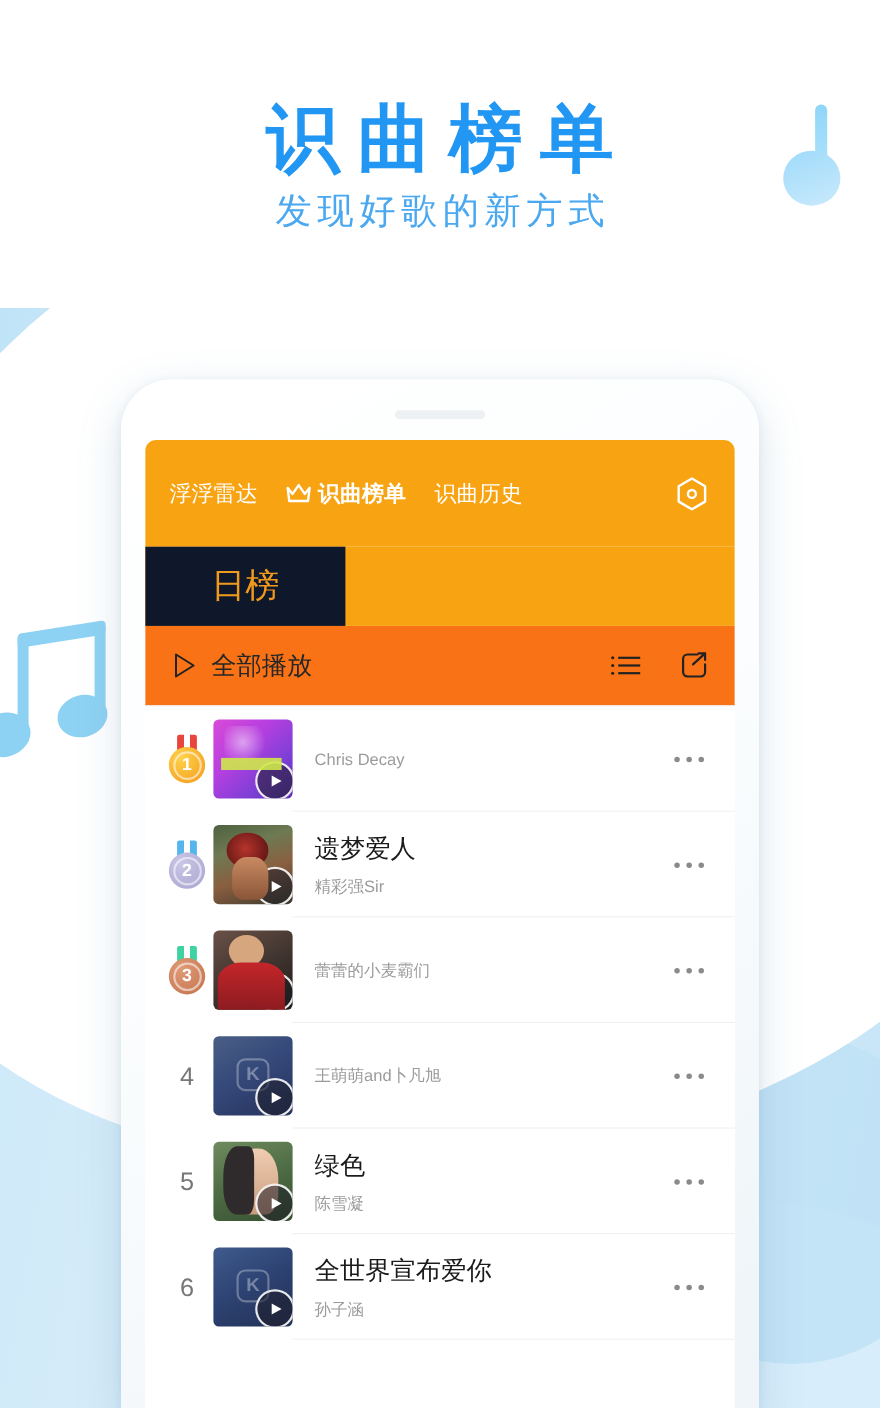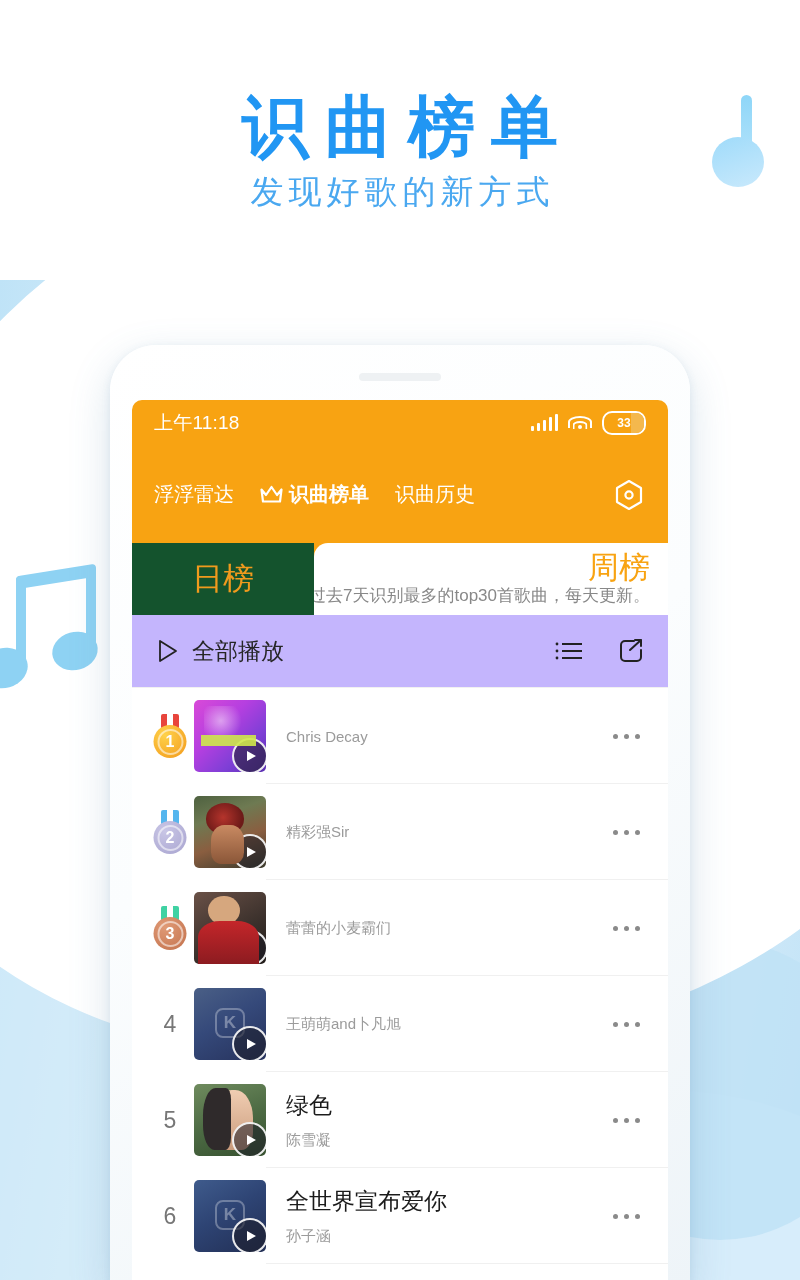--- a/index.html
+++ b/index.html
@@ -115,37 +115,37 @@
   .nav-tab.active{font-weight:bold;}
   .nav-gap{width:26px;}
   .crown{display:inline-block;width:23px;height:19px;position:relative;flex:none;margin-right:2px;}
   .crown svg{display:block;}
   #nav-settings{margin-left:auto;width:34px;height:34px;display:flex;align-items:center;justify-content:center;}
 
   
   #ranktabs{position:relative;height:72px;background:#f8a312;}
   #tab-day{
     position:absolute;left:0;top:0;width:182px;height:72px;
-    background:#14532d;display:flex;align-items:center;justify-content:center;
+    background:#0f172a;display:flex;align-items:center;justify-content:center;
     color:#f09a1d;font-size:31px;border-radius:0 0 0 0;
   }
   #tab-week-panel{
     position:absolute;left:182px;right:0;top:0;bottom:0;background:#fff;
     border-radius:14px 0 0 0;
   }
   #tab-week{
     position:absolute;right:18px;top:4px;color:#f8a312;font-size:31px;
   }
   #rank-desc{
     position:absolute;right:18px;bottom:8px;color:#888;font-size:17px;white-space:nowrap;
   }
 
   
   #playbar{
-    height:72px;background:#c4b5fd;display:flex;align-items:center;padding:0 22px;
+    height:72px;background:#f97316;display:flex;align-items:center;padding:0 22px;
     border-bottom:1px solid #f1f1f1;
   }
   #play-all-icon{width:26px;height:26px;margin-right:12px;flex:none;}
   #play-all-label{font-size:23px;color:#262626;}
   #playbar-actions{margin-left:auto;display:flex;align-items:center;gap:32px;}
   .pb-icon{width:30px;height:30px;display:flex;align-items:center;justify-content:center;}
 
   
   #songlist{background:#fff;}
   .song-row{display:flex;align-items:center;height:96px;padding:0 20px 0 14px;position:relative;}
@@ -222,41 +222,20 @@
 <div id="headline">
   <div id="title">识曲榜单</div>
   <div id="subtitle">发现好歌的新方式</div>
 </div>
 
 <div id="phone">
   <div id="speaker"></div>
 
   <div id="screen">
 
-    <div id="statusbar">
-      <div id="clock">上午11:18</div>
-      <div id="status-icons">
-        <span class="signal">
-          <i></i>
-            <i></i>
-            <i></i>
-            <i></i>
-            <i></i>
-        </span>
-        <span class="wifi">
-          <b></b>
-            <b></b>
-            <b></b>
-        </span>
-        <span class="battery">
-          <span class="fill" style="width: 33%;"></span>
-          <span>33</span>
-        </span>
-      </div>
-    </div>
 
     <div id="navbar">
       <div class="nav-tab">
         <span>浮浮雷达</span>
       </div>
       <span class="nav-gap"></span>
       <div class="nav-tab active">
         <span class="crown">
           <svg width="23" height="19" viewBox="0 0 23 19">
               <path d="M1.5 4.5 L6 10 L11.5 2 L17 10 L21.5 4.5 L20 16.5 L3 16.5 Z" fill="none" stroke="#ffffff" stroke-width="2.2" stroke-linejoin="round"></path>
@@ -270,24 +249,20 @@
       </div>
       <div id="nav-settings">
         <svg width="30" height="32" viewBox="0 0 30 32">
           <path d="M15 2 L27 9 L27 23 L15 30 L3 23 L3 9 Z" fill="none" stroke="#ffffff" stroke-width="2.2" stroke-linejoin="round"></path>
           <circle cx="15" cy="16" r="3.6" fill="none" stroke="#ffffff" stroke-width="2.2"></circle>
         </svg>
       </div>
     </div>
 
     <div id="ranktabs">
-      <div id="tab-week-panel">
-        <div id="tab-week">周榜</div>
-        <div id="rank-desc">过去7天识别最多的top30首歌曲，每天更新。</div>
-      </div>
       <div id="tab-day">日榜</div>
     </div>
 
     <div id="playbar">
       <span id="play-all-icon">
         <svg width="26" height="26" viewBox="0 0 26 26">
             <path d="M6 3 L22 13 L6 23 Z" fill="none" stroke="#222" stroke-width="1.8" stroke-linejoin="round"></path>
           </svg>
       </span>
       <span id="play-all-label">全部播放</span>
@@ -344,20 +319,21 @@
                 <span>2</span>
               </span>
             </div>
           </div>
           <div class="art art-2">
             <span class="playbtn">
               <i></i>
             </span>
           </div>
           <div class="meta">
+            <div class="song-title">遗梦爱人</div>
             <div class="song-artist">精彩强Sir</div>
           </div>
           <div class="more">
             <b></b>
             <b></b>
             <b></b>
           </div>
           <div class="sep"></div>
         </div>
         <div class="song-row">

